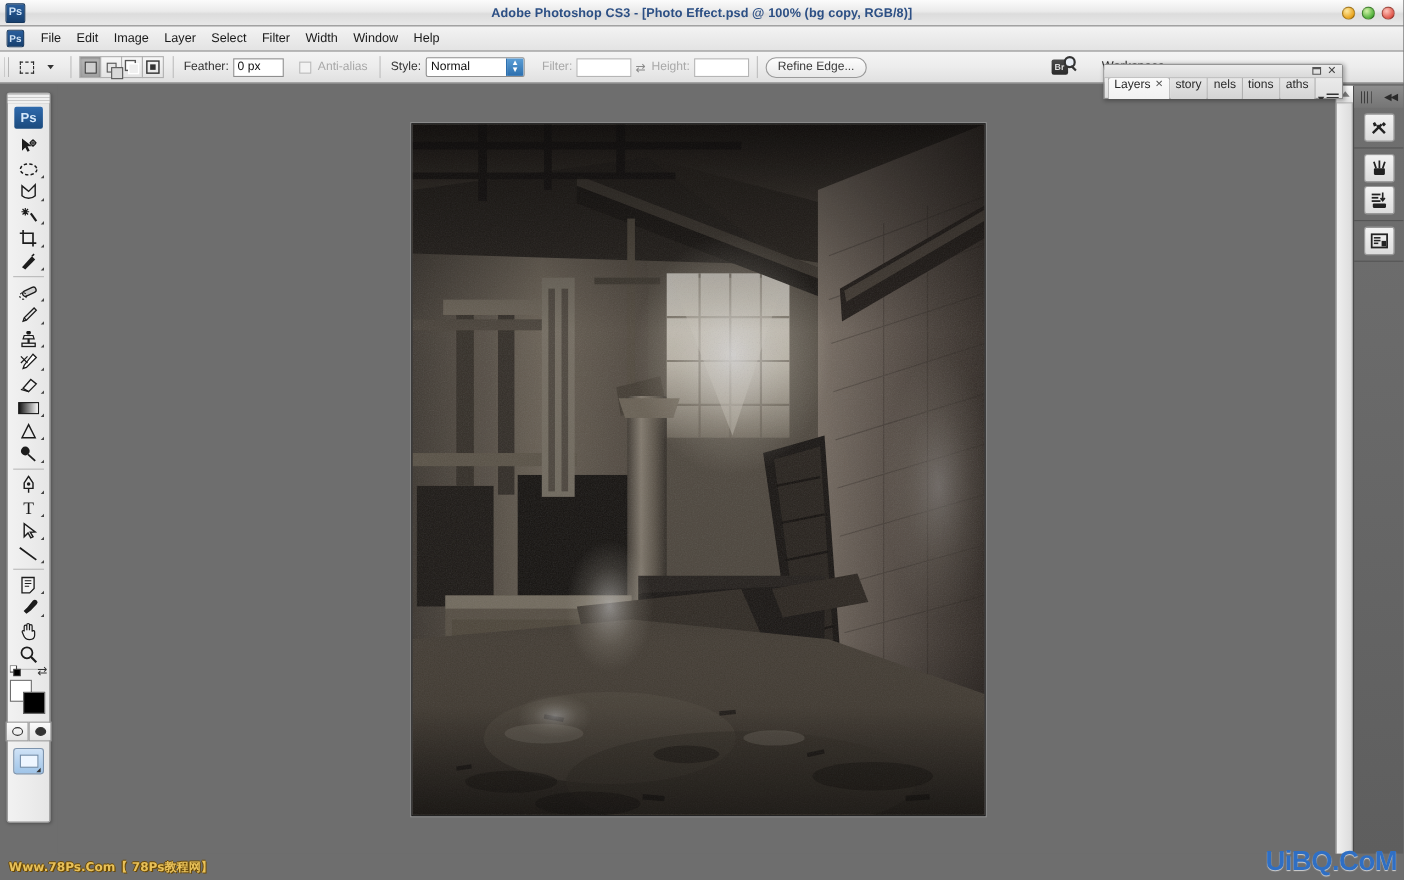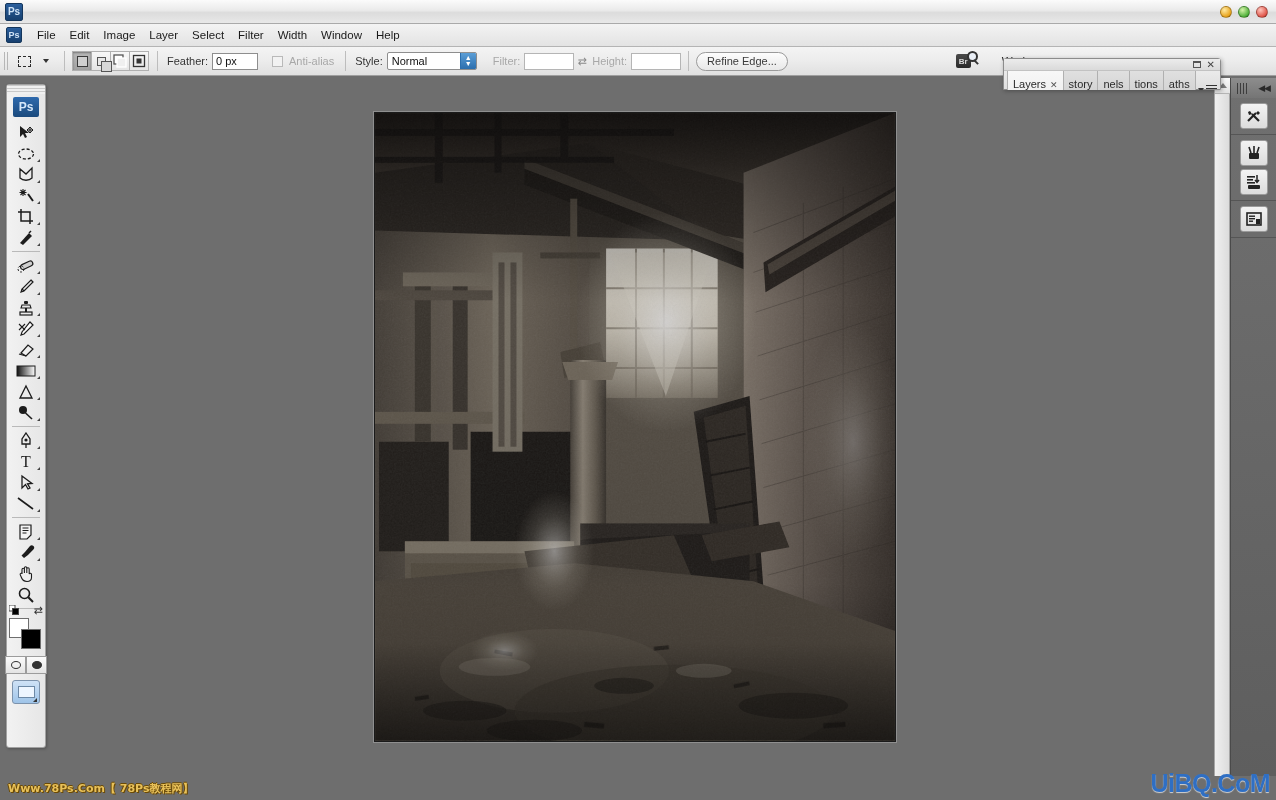--- a/index.html
+++ b/index.html
@@ -204,21 +204,21 @@
     background: linear-gradient(to bottom, #f2f2f2, #dfdfdf);
     border: 1px solid #8c8c8c; border-radius: 3px 3px 0 0;
     box-shadow: 1px 1px 4px rgba(0,0,0,.3);
   }
   .pal-titlebar { height: 12px; position: relative;
     background: linear-gradient(to bottom,#ececec,#dadada); border-bottom: 1px solid #c2c2c2;}
   .pal-min { position:absolute; right: 19px; top: 2px; width: 8px; height: 7px; border: 1px solid #555; border-top-width: 2px;}
   .pal-close { position:absolute; right: 5px; top: 0px; color: #444; font-size: 10px; line-height: 11px;}
   .pal-tabs { display: flex; align-items: flex-end; height: 19px; position: relative; overflow: hidden;}
   .pal-tab {
-    height: 30px; padding: 0 5px; display:flex;align-items:flex-end; gap:4px;
+    height: 20px; padding: 0 5px; display:flex;align-items:flex-start; gap:4px;
     font-size: 11px; color: #2a2a2a;
     background: linear-gradient(to bottom,#e6e6e6,#d4d4d4);
     border: 1px solid #b0b0b0; border-bottom: none; border-left: none;
     border-radius: 0; white-space: nowrap;
   }
   .pal-tab.active {
     background: linear-gradient(to bottom,#fbfbfb,#f1f1f1);
     border-radius: 3px 3px 0 0; border-left: 1px solid #b0b0b0;
     margin-left: 3px;
   }
@@ -265,20 +265,21 @@
     pointer-events: none;
   }
 </style>
 </head>
 <body>
 
 <div id="app">
 
   <div class="titlebar">
     <div class="ps-badge">Ps</div>
+    <div class="titlebar-text">Adobe Photoshop CS3 - [Photo Effect.psd @ 100% (bg copy, RGB/8)]</div>
     <div class="winbtns row1">
       <div class="wb y"></div>
       <div class="wb g"></div>
       <div class="wb r"></div>
     </div>
   </div>
 
   <div class="menubar">
     <div class="ps-badge">Ps</div>
     <div class="menu-item">File</div>

